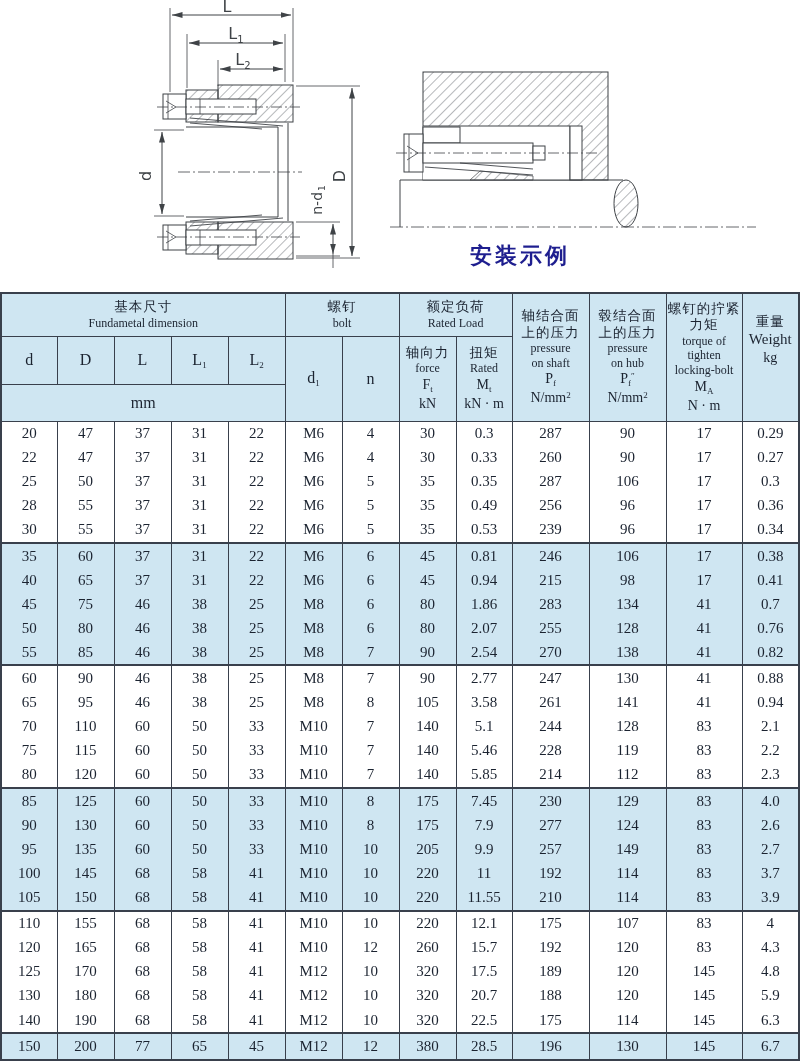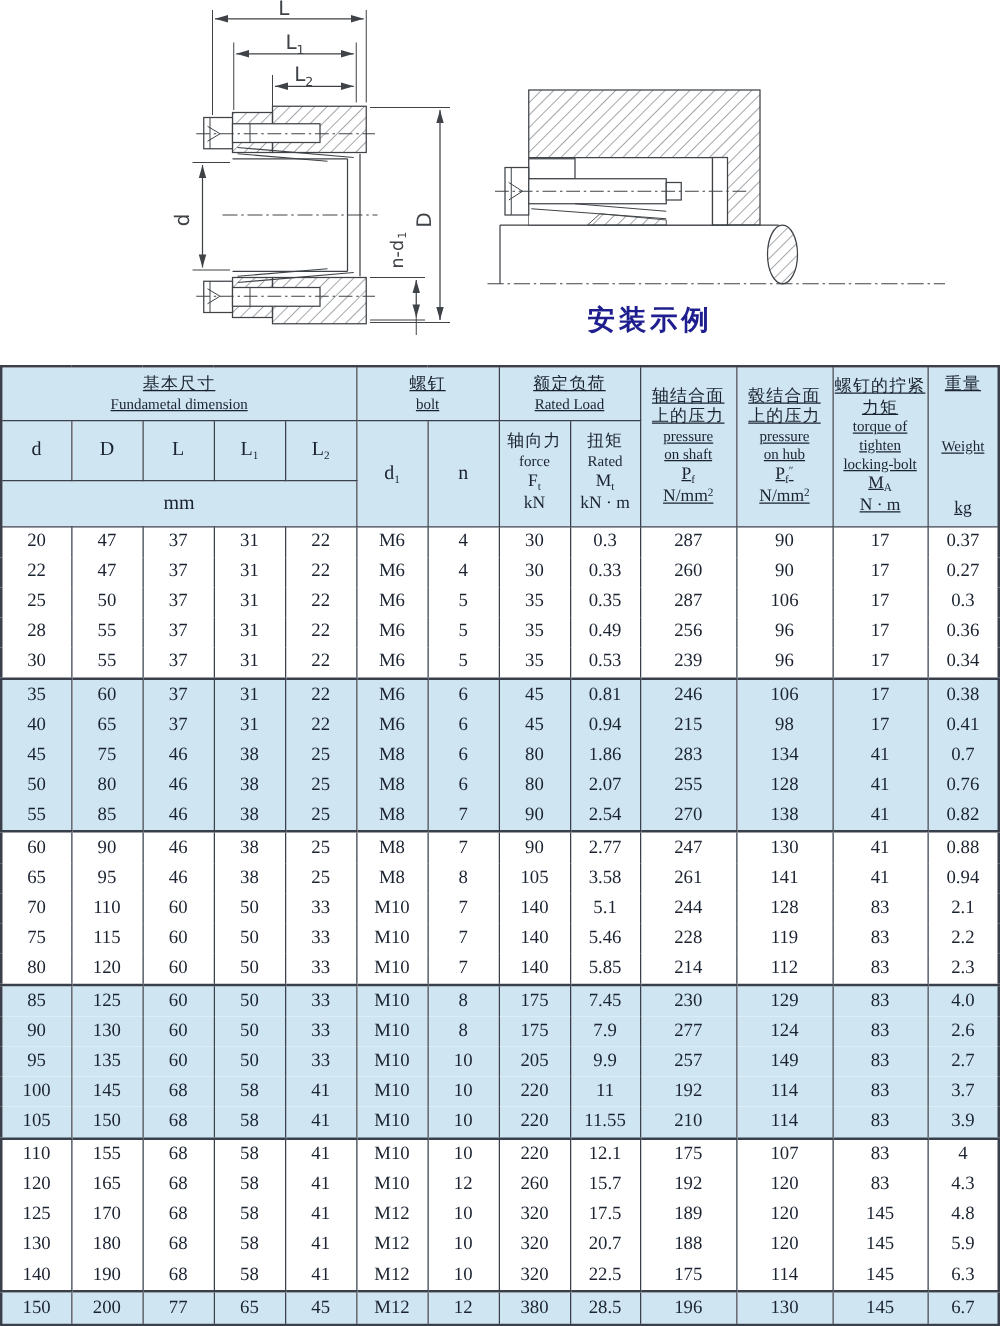--- a/index.html
+++ b/index.html
@@ -17,37 +17,37 @@
     border:2px solid #39404c;font-family:"Liberation Serif","DejaVu Serif",serif;
   }
   table.spec th, table.spec td{
     text-align:center;vertical-align:middle;padding:0;
     color:#1b2330;overflow:hidden;
   }
   table.spec thead th{
     border:1px solid #39404c;background:#cfe6f2;
     font-weight:normal;font-size:13.5px;line-height:1.22;
   }
-  table.spec thead tr.hr1{height:43px;text-decoration:underline;}
+  table.spec thead tr.hr1{height:43px;}
   table.spec thead tr.hr2{height:48px;}
   table.spec thead tr.hr3{height:37px;}
   table.spec thead th .cn{font-size:13.5px;letter-spacing:1px;}
   table.spec thead th .en{font-size:12px;}
   table.spec thead th .sym{font-size:14px;}
   table.spec thead th.bigsym{font-size:16px;}
   sub{font-size:9px;vertical-align:-3px;}
   sup{font-size:9px;vertical-align:4px;}
   table.spec tbody td{
     border-left:1px solid #39404c;border-right:1px solid #39404c;
     border-top:none;border-bottom:none;
     font-size:15px;background:#ffffff;
   }
   table.spec tbody tr.band td{background:#cfe6f2;}
   table.spec tbody tr.group-top td{border-top:2px solid #39404c;}
-  .stack3{display:flex;flex-direction:column;justify-content:space-between;height:100%;padding:5px 0;box-sizing:border-box;}
+  .stack3{display:flex;flex-direction:column;height:100%;padding:20px 0;box-sizing:border-box;}
 </style>
 </head>
 <body>
 
 <div class="figure-area">
 <svg width="800" height="292" viewBox="0 0 800 292" font-family="DejaVu Sans, sans-serif" fill="none">
   <defs>
     <pattern id="hatch" patternUnits="userSpaceOnUse" width="7" height="7" patternTransform="rotate(45)">
       <line x1="0" y1="0" x2="0" y2="7" stroke="#5c6168" stroke-width="0.9"></line>
     </pattern>
@@ -221,21 +221,21 @@
         <div class="cn">力矩</div>
         <div class="en">torque of</div>
         <div class="en">tighten</div>
         <div class="en">locking-bolt</div>
         <div class="sym"><span>M</span><sub>A</sub></div>
         <div class="sym">N · m</div>
       </th>
       <th rowspan="3">
         <div class="stack3">
           <div class="cn">重量</div>
-          <div class="en" style="font-size:12px">Weight</div>
+          <div class="en" style="font-size:15px">Weight</div>
           <div class="sym">kg</div>
         </div>
       </th>
     </tr>
     <tr class="hr2">
       <th class="bigsym">d</th>
       <th class="bigsym">D</th>
       <th class="bigsym">L</th>
       <th class="bigsym"><span>L</span><sub>1</sub></th>
       <th class="bigsym"><span>L</span><sub>2</sub></th>
@@ -265,21 +265,21 @@
           <td>37</td>
           <td>31</td>
           <td>22</td>
           <td>M6</td>
           <td>4</td>
           <td>30</td>
           <td>0.3</td>
           <td>287</td>
           <td>90</td>
           <td>17</td>
-          <td>0.37</td>
+          <td>0.29</td>
         </tr>
         <tr>
           <td>22</td>
           <td>47</td>
           <td>37</td>
           <td>31</td>
           <td>22</td>
           <td>M6</td>
           <td>4</td>
           <td>30</td>

